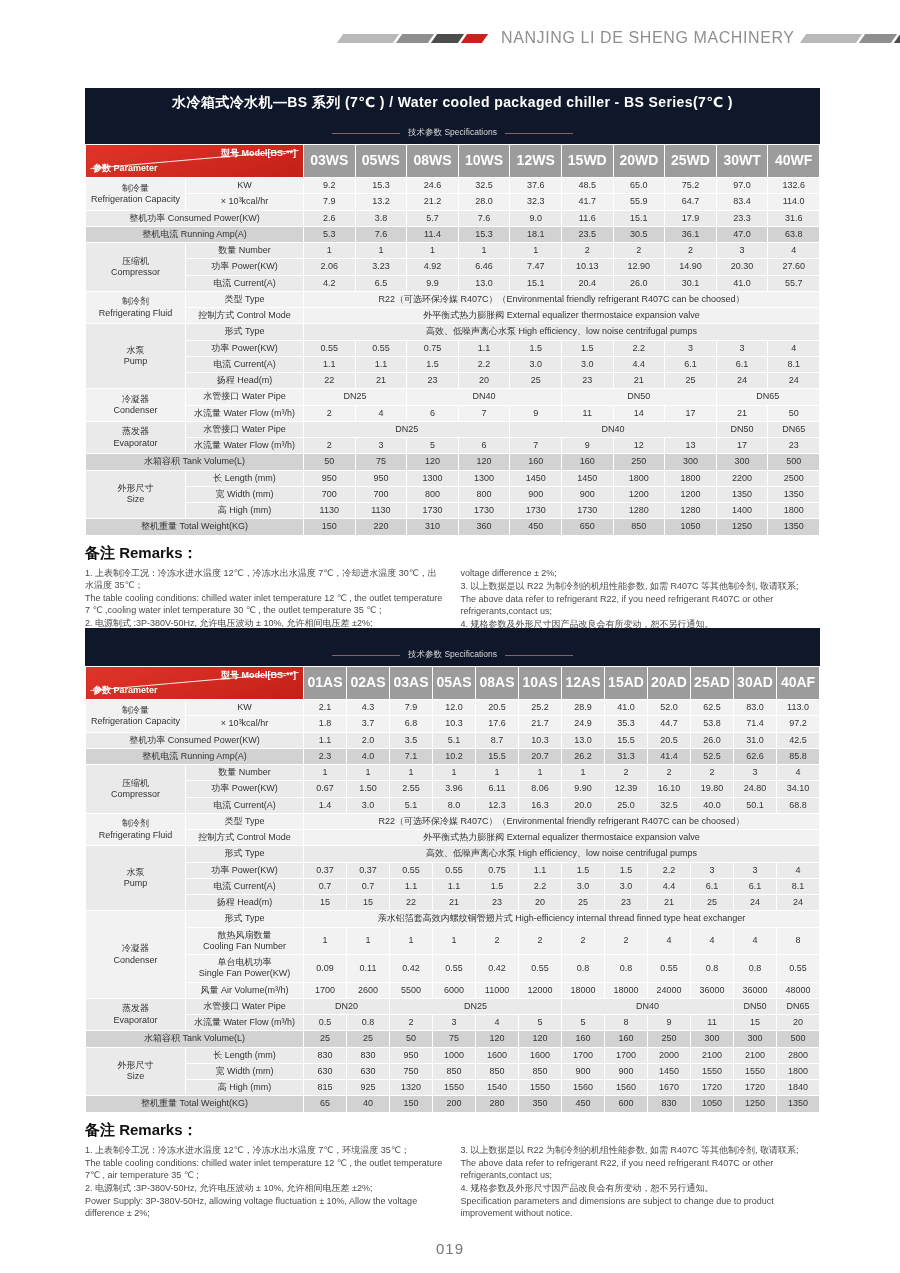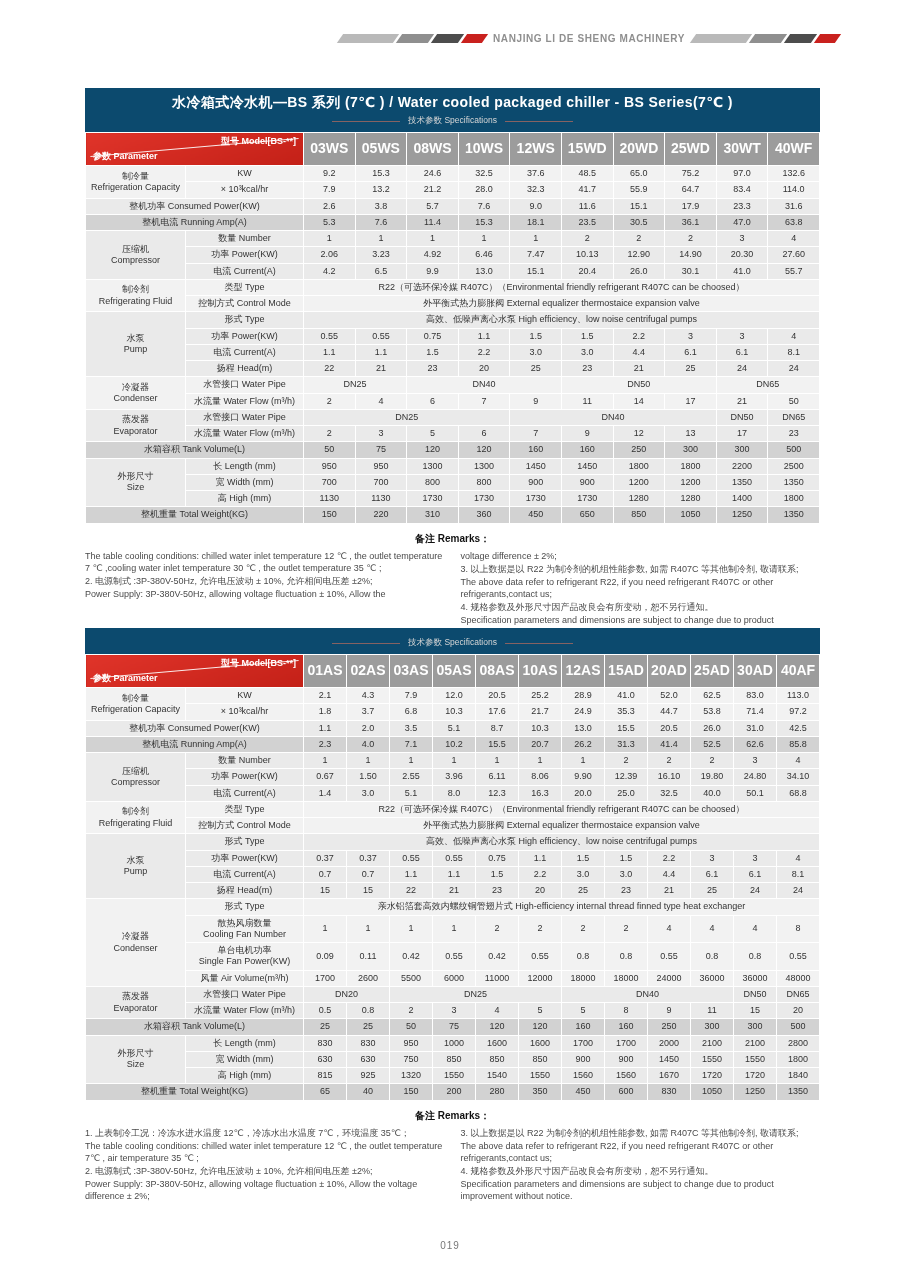--- a/index.html
+++ b/index.html
@@ -8,26 +8,26 @@
     font-family:"Liberation Sans","DejaVu Sans",sans-serif;color:#333;
   }
   
   .brand-row{position:absolute;top:31px;left:340px;display:flex;align-items:center;gap:8px;height:14px;}
   .bar{display:flex;align-items:center;gap:3px;height:9px;}
   .seg{height:9px;transform:skewX(-35deg);display:inline-block;}
   .seg.s1{width:56px;background:#b9b9b9;}
   .seg.s2{width:32px;background:#8f8f8f;}
   .seg.s3{width:27px;background:#4d4d4d;}
   .seg.s4{width:21px;background:#c9211e;}
-  .brand-text{font-size:10px;font-weight:bold;color:#8f8f8f;letter-spacing:.6px;white-space:nowrap;}
+  .brand-text{font-size:16px;font-weight:normal;color:#8f8f8f;letter-spacing:.6px;white-space:nowrap;margin-left:8px;}
   
   .table-block{position:absolute;left:85px;width:735px;}
-  .tblock-title{background:#0c4a6e;color:#fff;text-align:center;padding:6px 0 5px;}
+  .tblock-title{background:#0f172a;color:#fff;text-align:center;padding:6px 0 5px;}
   .tblock-title .main{font-size:14px;font-weight:bold;letter-spacing:.4px;}
-  .tblock-title .sub{display:flex;align-items:center;justify-content:center;gap:8px;margin-top:3px;}
+  .tblock-title .sub{display:flex;align-items:center;justify-content:center;gap:8px;margin-top:15px;}
   .tblock-title .sub .txt{font-size:8.5px;color:#d6d6d6;}
   .tblock-title .sub .subline{width:68px;height:1px;background:#876262;}
   table.tbl{width:735px;border-collapse:collapse;table-layout:fixed;}
   table.tbl th,table.tbl td{border:1px solid #ffffff;text-align:center;vertical-align:middle;
     font-size:9px;line-height:1.25;padding:2px 1px;overflow:hidden;}
   table.tbl th.model{background:#9c9c9c;color:#fff;font-weight:bold;font-size:14px;height:28px;}
   th.corner{position:relative;background:linear-gradient(160deg,#e0342a 0%,#c32017 100%);height:28px;padding:0;}
   th.corner::after{content:"";position:absolute;left:4px;right:4px;top:14px;height:1px;background:rgba(255,255,255,.9);transform:rotate(-5deg);}
   th.corner .param{position:absolute;left:7px;bottom:3px;color:#fff;font-size:9px;font-weight:bold;}
   th.corner .model-lbl{position:absolute;right:7px;top:3px;color:#fff;font-size:9px;font-weight:bold;}
@@ -36,27 +36,27 @@
   tr.dark td{background:#d2d2d2;}
   td.group-cell{color:#333;}
   td.group-cell .cn{display:block;}
   td.group-cell .en{display:block;text-align:center;}
   td.rowlabel{font-size:9px;}
   td.sublabel{font-size:9px;white-space:pre-line;}
   td.val{font-size:9px;}
   td.spantext{font-size:9px;}
   
   .remarks{margin-top:8px;}
-  .remarks h3{margin:0 0 4px 0;font-size:10px;color:#111;text-align:center;}
+  .remarks h3{margin:0 0 4px 0;font-size:15px;color:#111;}
   .remarks .cols{display:flex;gap:16px;}
   .remarks .col{flex:1;font-size:9px;color:#4a4a4a;line-height:1.35;}
   .remarks .col div{margin:0 0 1px 0;}
   
   .page-number{position:absolute;top:1240px;left:0;width:900px;text-align:center;
-    font-size:10px;color:#777;letter-spacing:1px;}
+    font-size:15px;color:#777;letter-spacing:1px;}
 </style>
 </head>
 <body>
 
 <div class="sheet">
 
   <div class="brand-row">
     <div class="bar">
       <span class="seg s1"></span>
         <span class="seg s2"></span>
@@ -389,20 +389,21 @@
             <td class="val">1050</td>
             <td class="val">1250</td>
             <td class="val">1350</td>
           </tr>
         </tbody>
       </table>
       <div class="remarks">
         <h3>备注 Remarks：</h3>
         <div class="cols">
           <div class="col">
+            <div>1. 上表制冷工况：冷冻水进水温度 12℃，冷冻水出水温度 7℃，冷却进水温度 30℃，出水温度 35℃；</div>
             <div>The table cooling conditions: chilled water inlet temperature 12 ℃ , the outlet temperature 7 ℃ ,cooling water inlet temperature 30 ℃ , the outlet temperature 35 ℃ ;</div>
             <div>2. 电源制式 :3P-380V-50Hz, 允许电压波动 ± 10%, 允许相间电压差 ±2%;</div>
             <div>Power Supply: 3P-380V-50Hz, allowing voltage fluctuation ± 10%, Allow the</div>
           </div>
           <div class="col">
             <div>voltage difference ± 2%;</div>
             <div>3. 以上数据是以 R22 为制冷剂的机组性能参数, 如需 R407C 等其他制冷剂, 敬请联系;</div>
             <div>The above data refer to refrigerant R22, if you need refrigerant R407C or other refrigerants,contact us;</div>
             <div>4. 规格参数及外形尺寸因产品改良会有所变动，恕不另行通知。</div>
             <div>Specification parameters and dimensions are subject to change due to product improvement without notice.</div>

